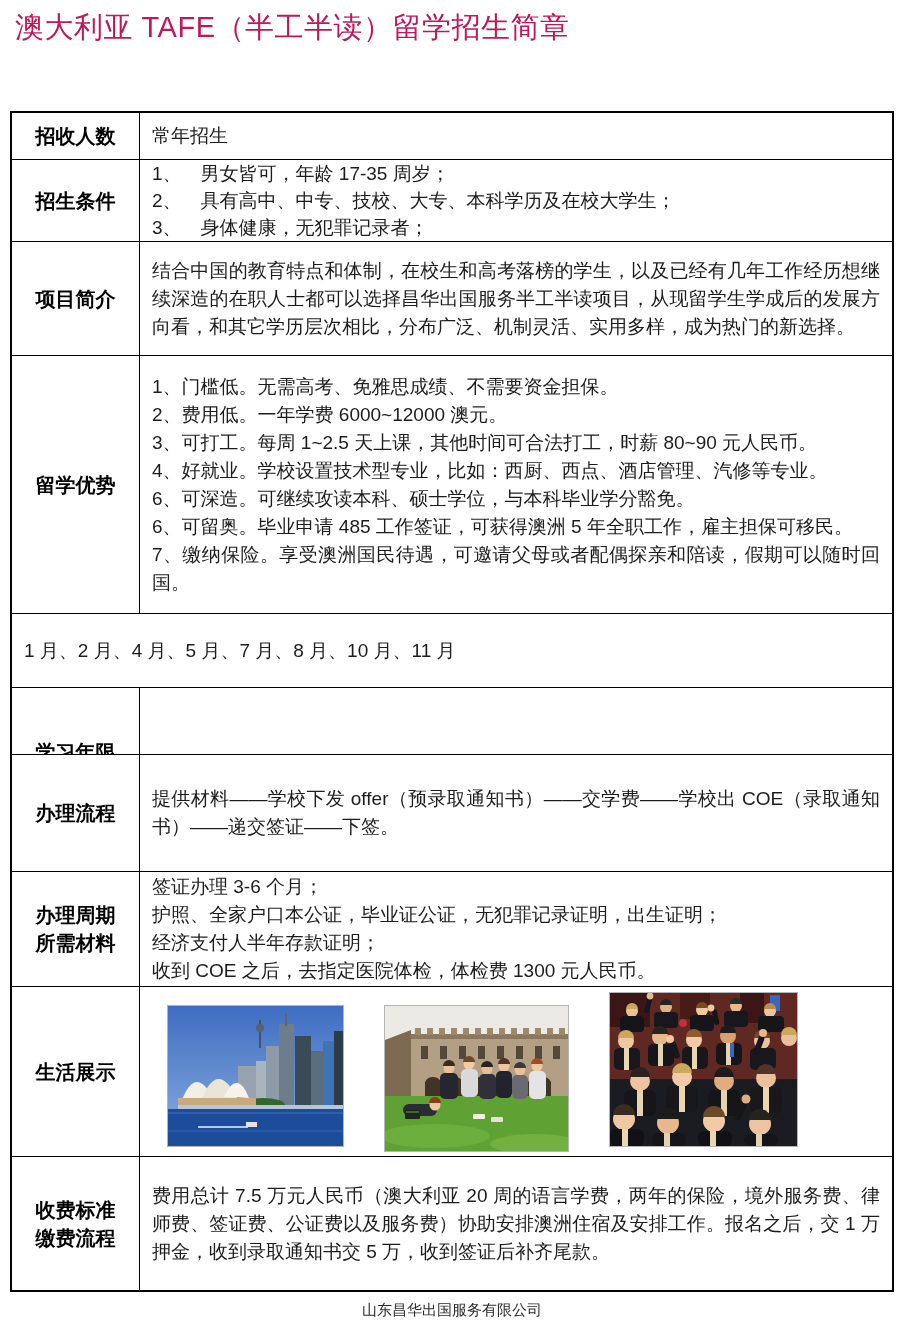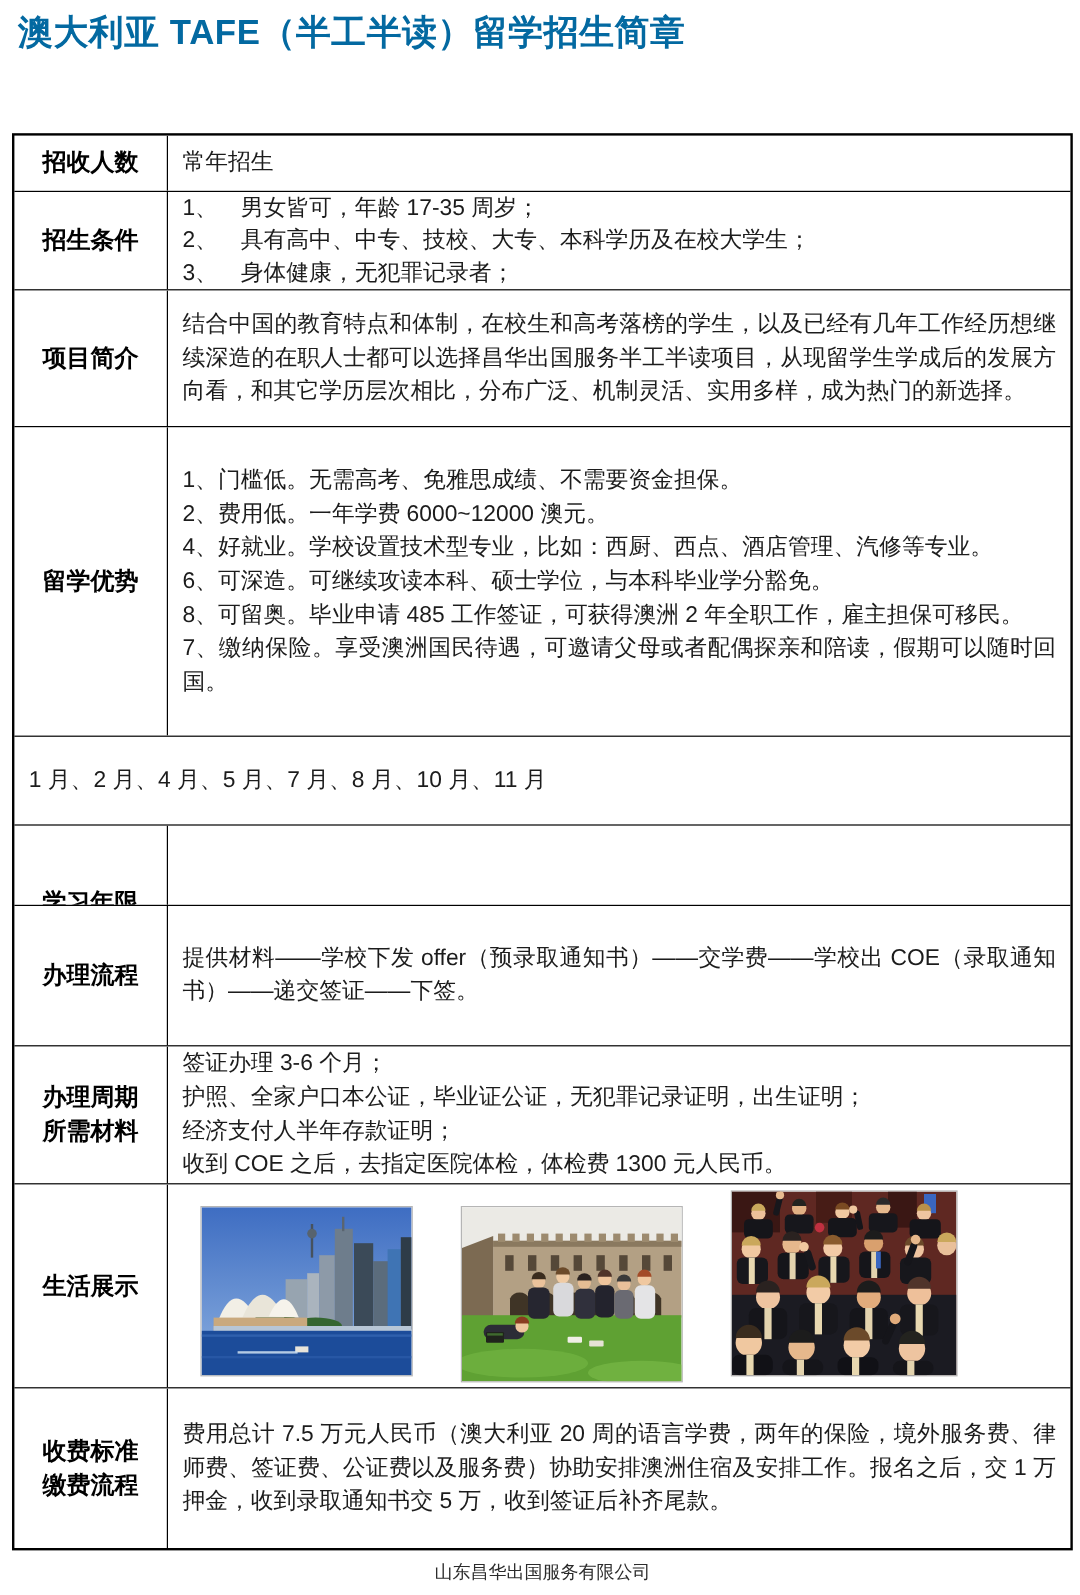--- a/index.html
+++ b/index.html
@@ -5,21 +5,21 @@
   * { box-sizing: border-box; }
   html,body { margin:0; padding:0; background:#ffffff; }
   body {
     width:900px; height:1329px;
     font-family:"Liberation Sans","DejaVu Sans",sans-serif;
     color:#1a1a1a;
   }
   .page { position:relative; width:900px; height:1329px; background:#fff; overflow:hidden; }
   .doc-title {
     position:absolute; left:15px; top:8px;
-    font-size:29px; font-weight:bold; color:#0369a1;
+    font-size:29px; font-weight:normal; color:#be185d;
     letter-spacing:0.5px; white-space:nowrap;
   }
   .doc-table {
     position:absolute; left:10px; top:111px; width:884px;
     border:2px solid #000;
   }
   .row { display:flex; border-bottom:1px solid #000; overflow:hidden; }
   .row:last-child { border-bottom:none; }
   .label-cell {
     flex:0 0 128px; width:128px; border-right:1px solid #000;
@@ -78,23 +78,24 @@
       <div class="content-cell">
         <div>结合中国的教育特点和体制，在校生和高考落榜的学生，以及已经有几年工作经历想继续深造的在职人士都可以选择昌华出国服务半工半读项目，从现留学生学成后的发展方向看，和其它学历层次相比，分布广泛、机制灵活、实用多样，成为热门的新选择。</div>
       </div>
     </div>
 
     <div class="row h-r3">
       <div class="label-cell">留学优势</div>
       <div class="content-cell">
         <div>1、门槛低。无需高考、免雅思成绩、不需要资金担保。</div>
         <div>2、费用低。一年学费 6000~12000 澳元。</div>
+        <div>3、可打工。每周 1~2.5 天上课，其他时间可合法打工，时薪 80~90 元人民币。</div>
         <div>4、好就业。学校设置技术型专业，比如：西厨、西点、酒店管理、汽修等专业。</div>
         <div>6、可深造。可继续攻读本科、硕士学位，与本科毕业学分豁免。</div>
-        <div>8、可留奥。毕业申请 485 工作签证，可获得澳洲 2 年全职工作，雇主担保可移民。</div>
+        <div>6、可留奥。毕业申请 485 工作签证，可获得澳洲 5 年全职工作，雇主担保可移民。</div>
         <div>7、缴纳保险。享受澳洲国民待遇，可邀请父母或者配偶探亲和陪读，假期可以随时回国。</div>
       </div>
     </div>
 
     <div class="row h-r4">
       <div class="content-cell single">
         <div>1 月、2 月、4 月、5 月、7 月、8 月、10 月、11 月</div>
       </div>
     </div>
 

